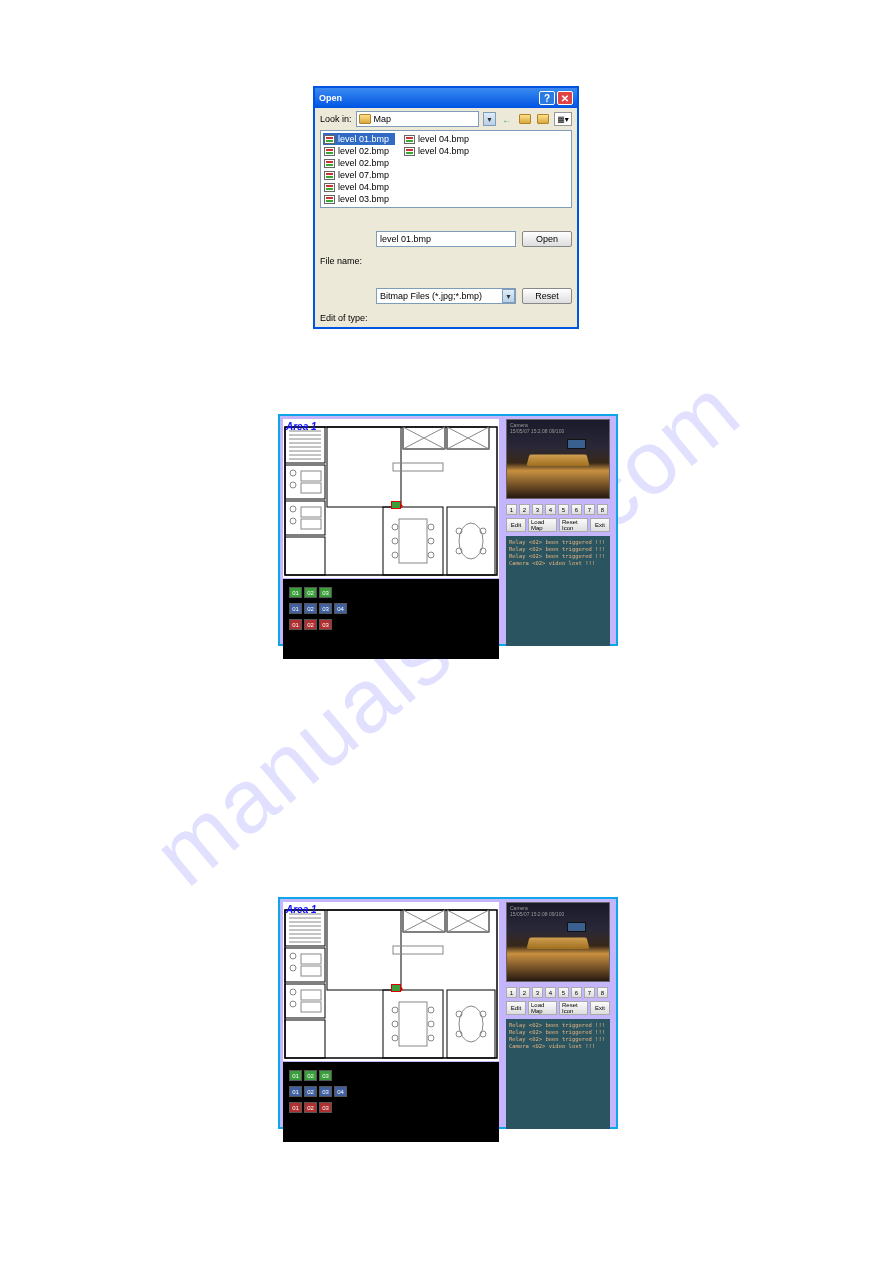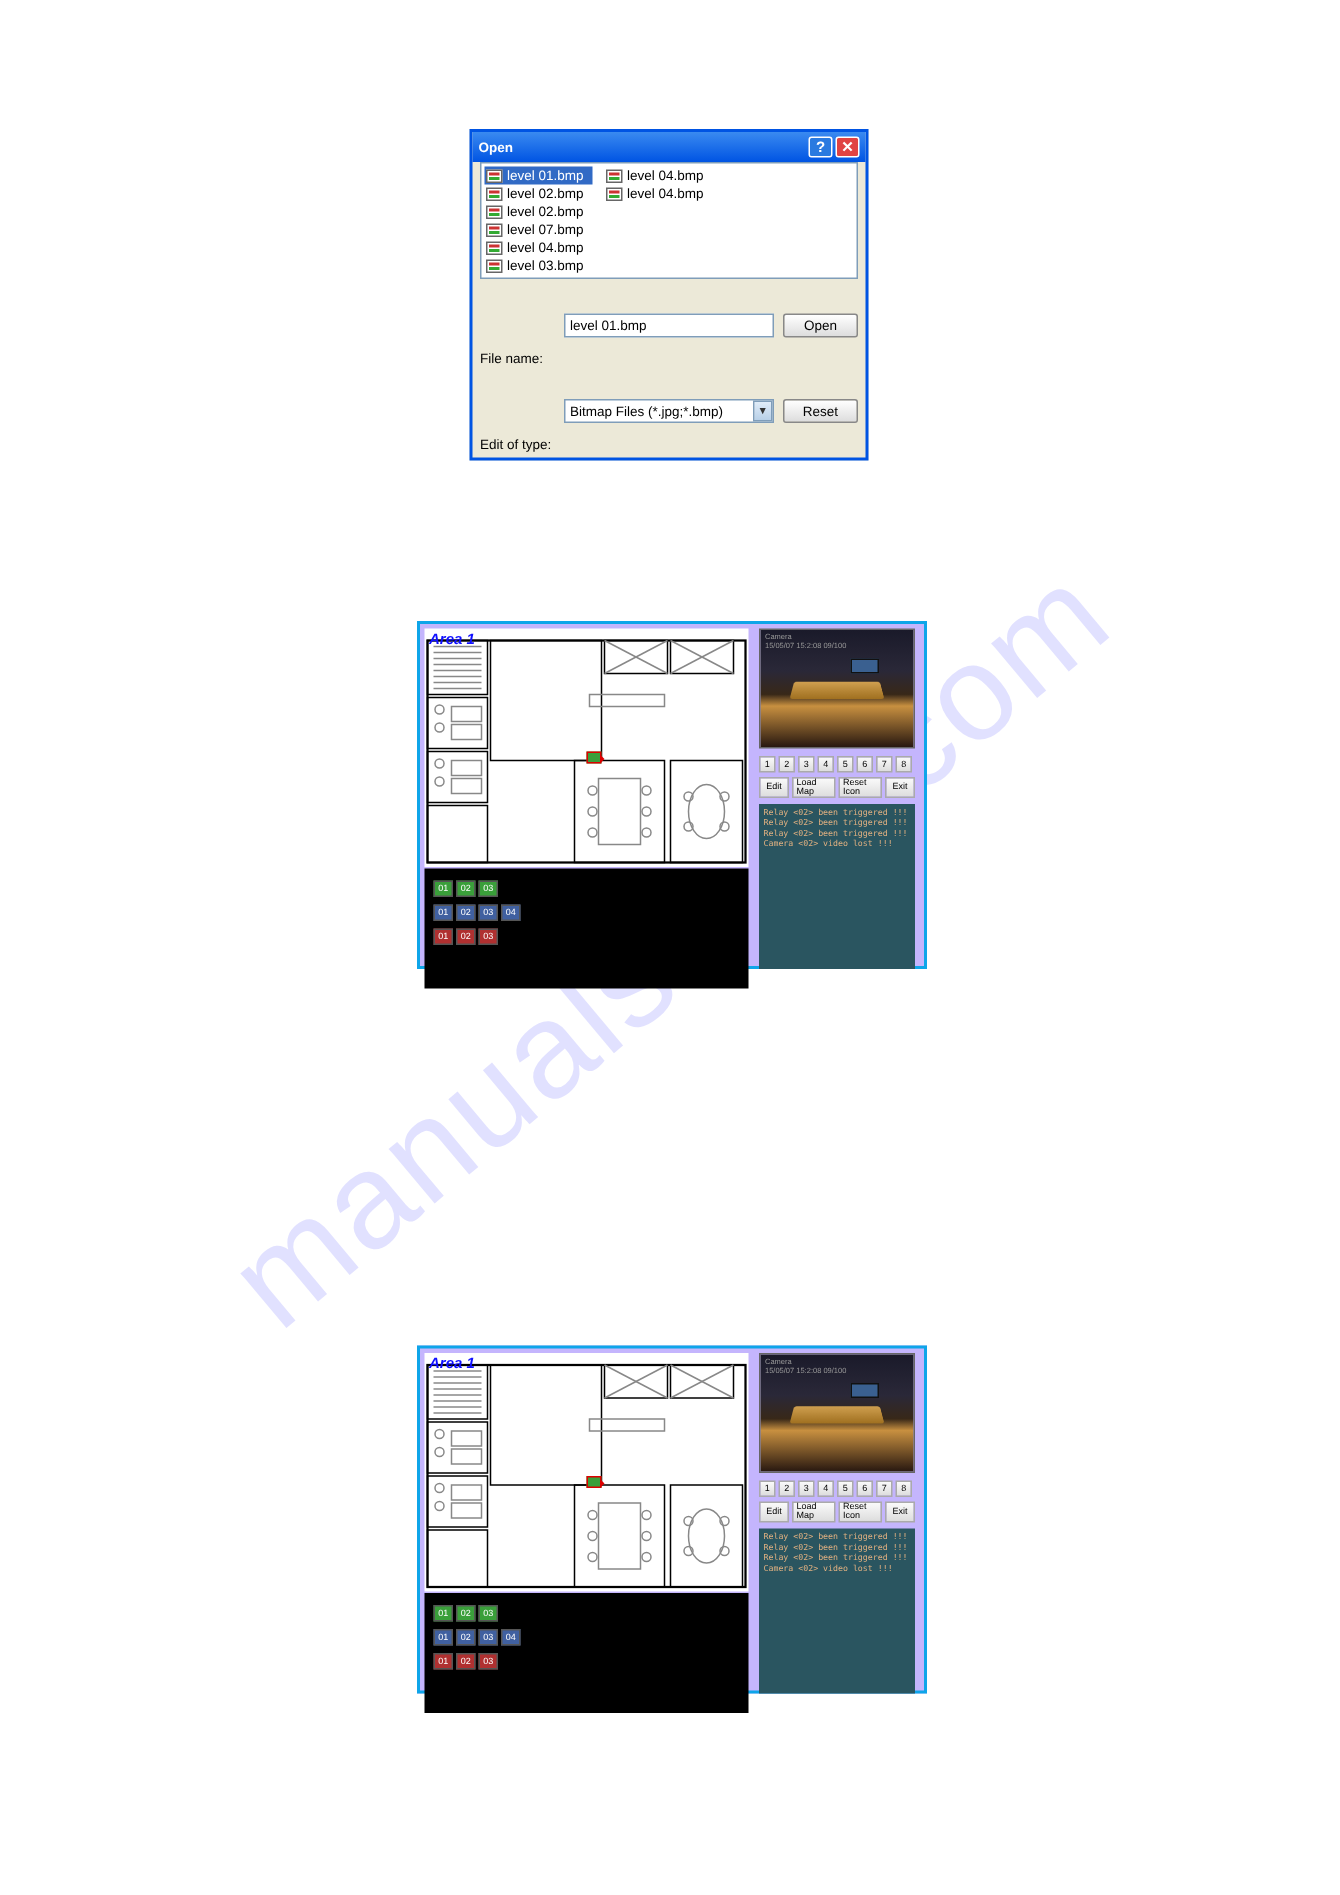--- a/index.html
+++ b/index.html
@@ -72,20 +72,36 @@
 
 <div class="content">
 
 <div class="open-dialog">
   <div class="dlg-title">
     <span>Open</span>
     <div class="dlg-title-btns">
       <div class="title-btn help-btn">?</div>
       <div class="title-btn close-btn">✕</div>
     </div>
+  </div>
+  <div class="dlg-toolbar">
+    <label>Look in:</label>
+    <div class="lookin-select">
+      <span class="folder-icon"></span>
+      <span>Map</span>
+    </div>
+    <div class="dropdown-arrow">▼</div>
+    <span class="nav-icon back-icon">←</span>
+    <span class="nav-icon up-icon">
+          <span class="folder-icon"></span>
+        </span>
+    <span class="nav-icon new-icon">
+          <span class="folder-icon"></span>
+        </span>
+    <span class="nav-icon view-icon">▦▾</span>
   </div>
   <div class="file-list" id="file-list">
         <div class="file-item selected">
           <span class="bmp-icon"></span>
           <span>level 01.bmp</span>
         </div>
         <div class="file-item">
           <span class="bmp-icon"></span>
           <span>level 02.bmp</span>
         </div>

